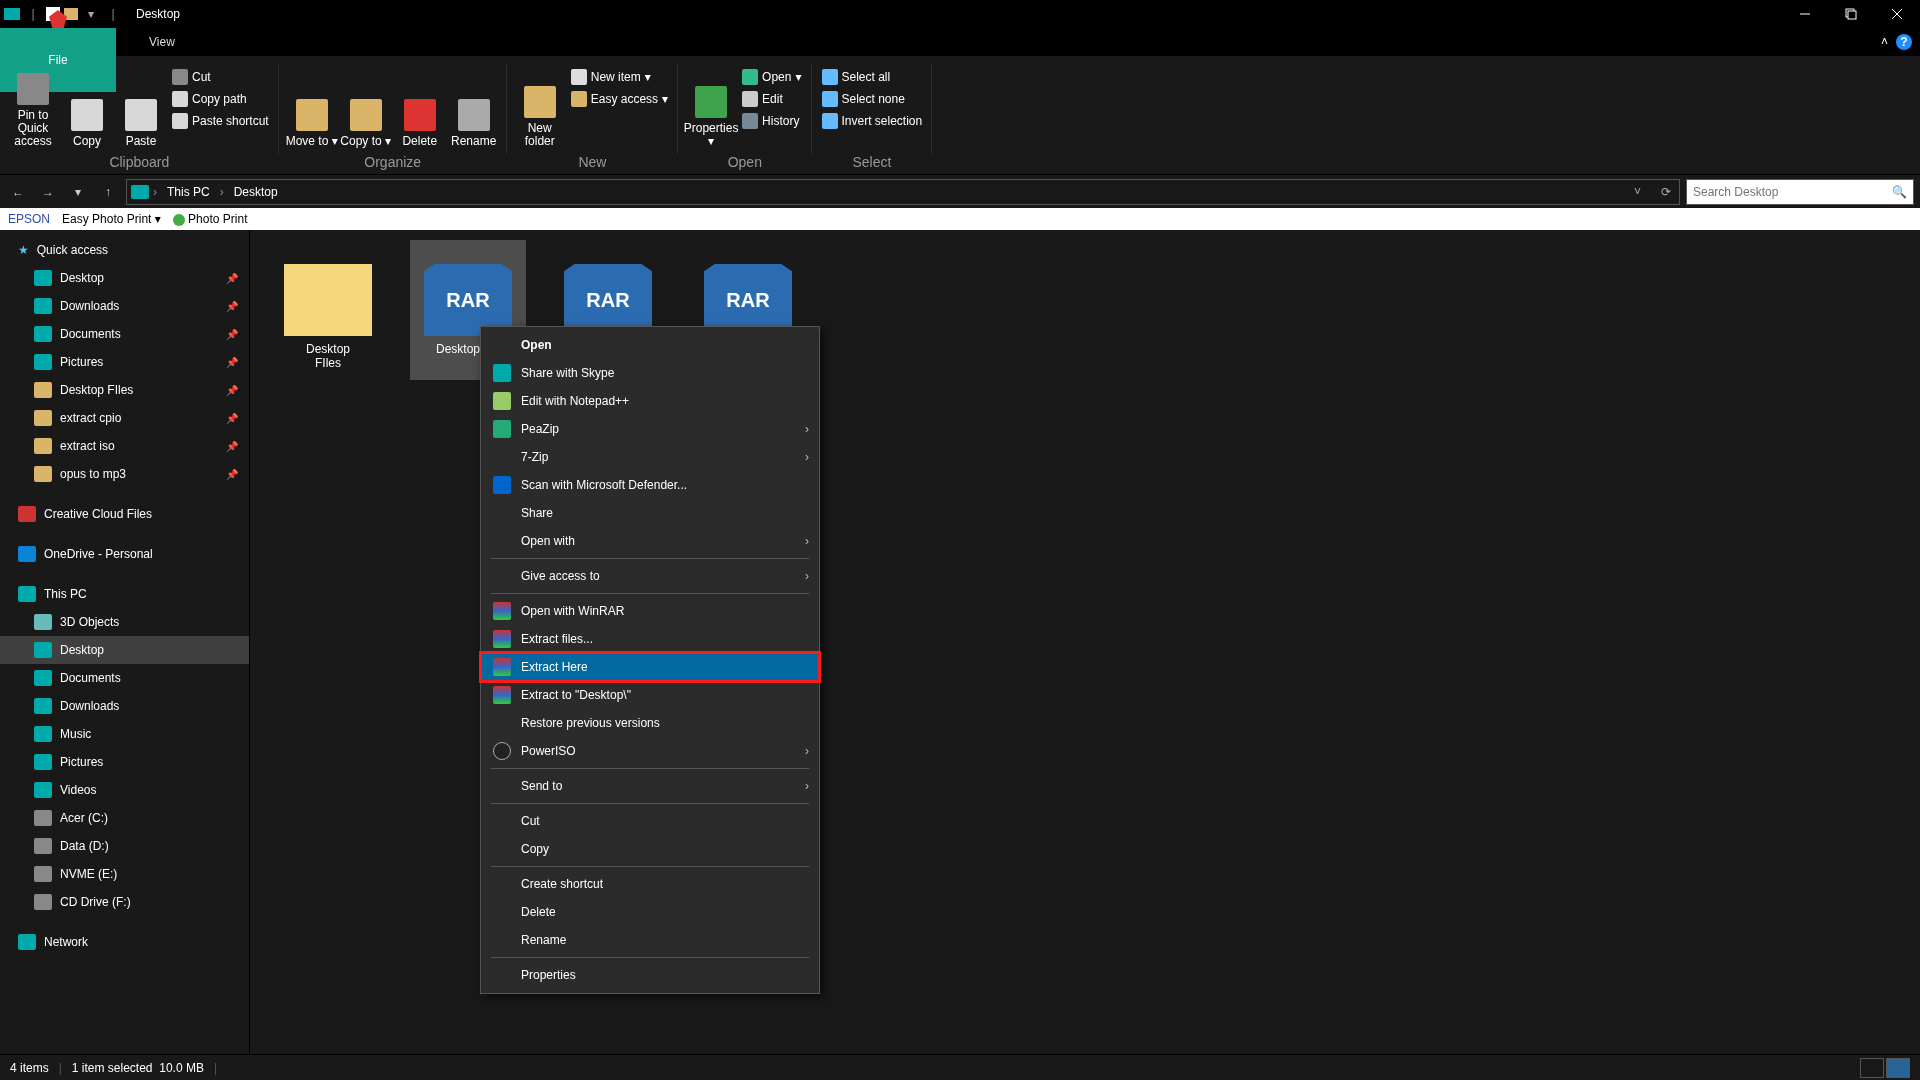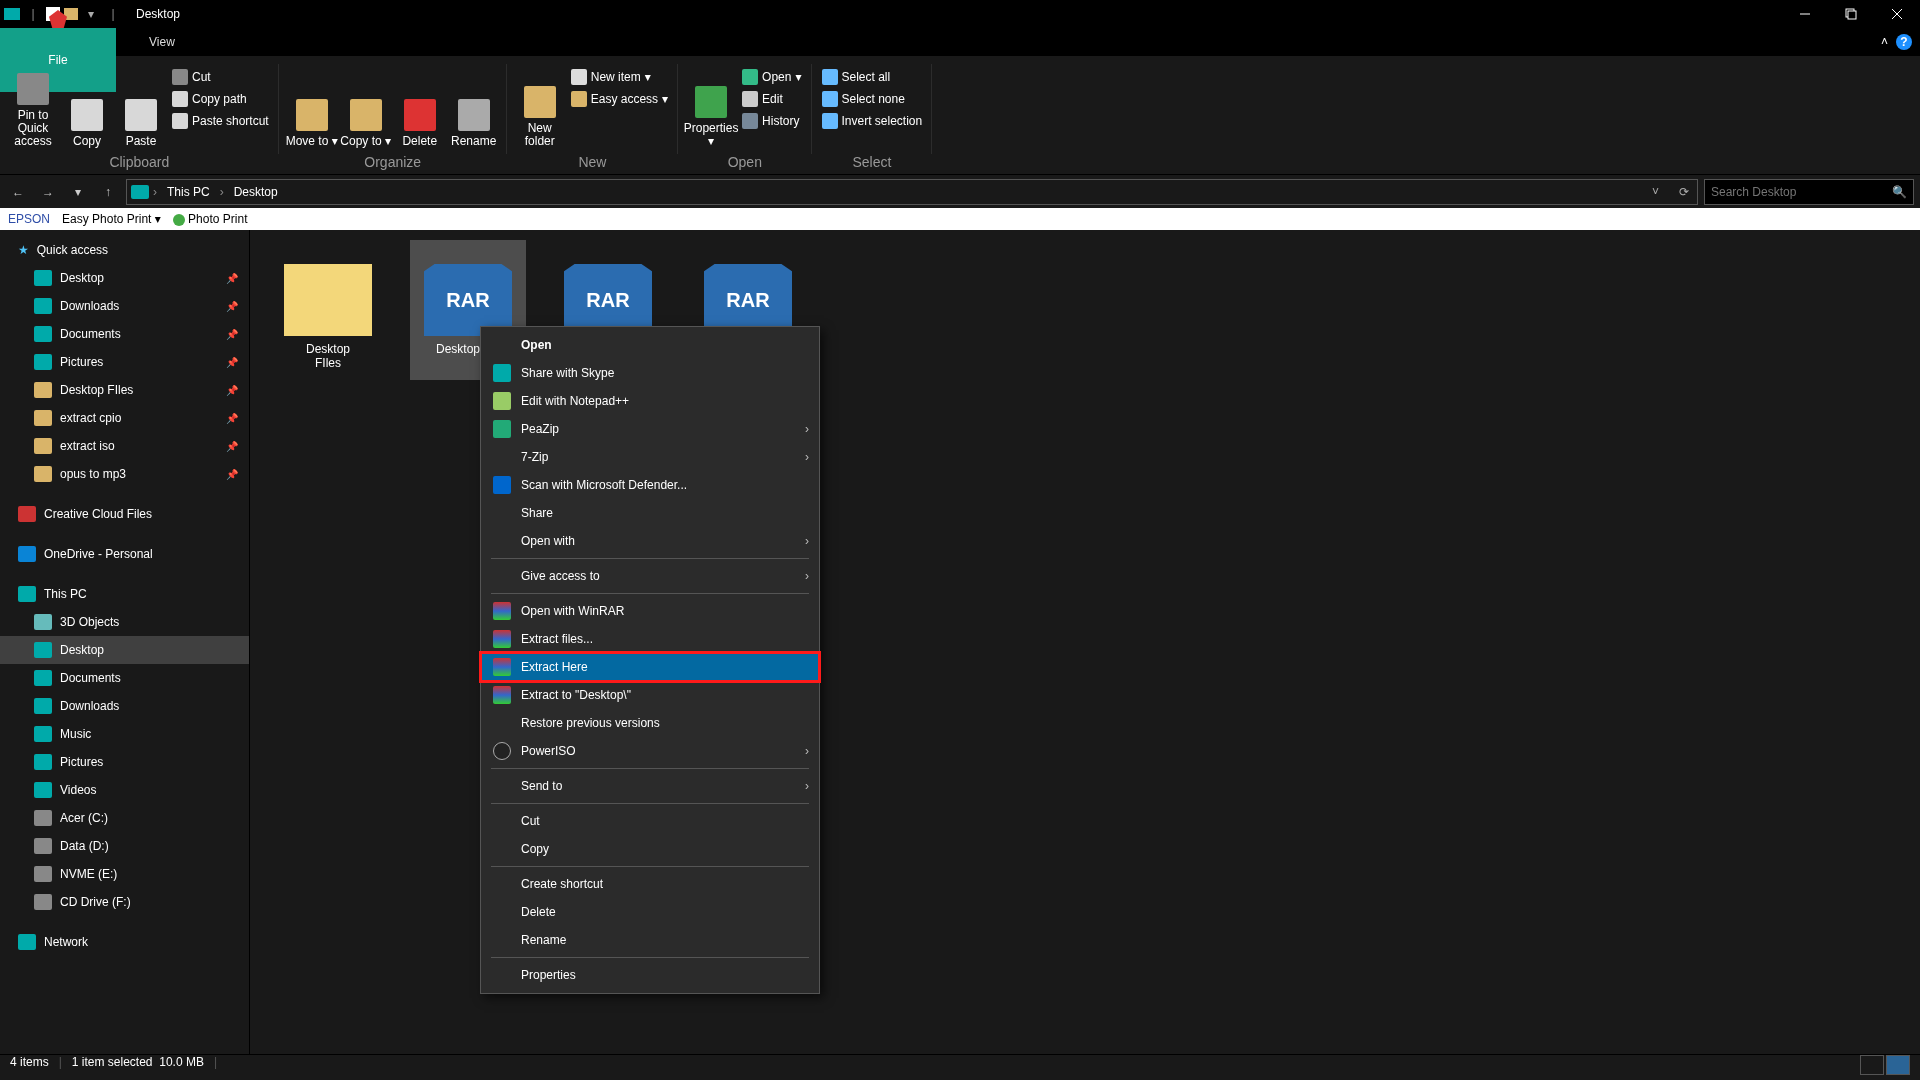--- a/index.html
+++ b/index.html
@@ -34,42 +34,42 @@
 .ico.paper{background:#d8d8d8}
 .ico.check{background:#3fa34d}
 .ico.x-red{background:#d33}
 .ico.arrow-g{background:#3b8}
 
 .addr{height:34px;background:#191919;display:flex;align-items:center;gap:6px;padding:0 6px;border-top:1px solid #000}
 .navbtn{width:24px;height:24px;display:flex;align-items:center;justify-content:center;color:#ccc}
 .pathbox{flex:1;height:26px;background:#191919;border:1px solid #555;display:flex;align-items:center;padding-left:4px;gap:4px}
 .crumb{padding:2px 6px}
 .sep{color:#888}
-.searchbox{width:210px;height:26px;background:#000000;border:1px solid #555;display:flex;align-items:center;padding:0 6px}
+.searchbox{width:228px;height:26px;background:#ffffff;border:1px solid #555;display:flex;align-items:center;padding:0 6px}
 .searchbox input{background:transparent;border:none;outline:none;color:#888;width:100%}
 
 .epson{height:22px;background:#fff;display:flex;align-items:center;gap:12px;padding-left:8px;color:#000}
 .epson *{color:#000}
 .epson .brand{color:#2e4da7;font-weight:normal}
 
 .body{position:absolute;top:230px;left:0;right:0;bottom:26px;display:flex;background:#191919}
 .tree{width:250px;background:#191919;border-right:1px solid #000;padding:6px 0;overflow:hidden}
 .tree-item{display:flex;align-items:center;height:28px;padding-left:18px;gap:8px}
 .tree-item.lvl1{padding-left:34px}
 .tree-item.sel{background:#404040}
 .tree-item .ico{width:18px;height:16px}
 .pin{margin-left:auto;margin-right:10px;color:#666;font-size:10px}
 .content{flex:1;background:#191919;position:relative}
 .file{position:absolute;width:116px;display:flex;flex-direction:column;align-items:center;gap:6px;padding:24px}
 .file.sel{background:#4d4d4d}
 .file .thumb{width:88px;height:72px;background:#2b6cb0;display:flex;align-items:center;justify-content:center;font-weight:bold;font-size:20px;color:#fff;clip-path:polygon(0 10%,12% 0,88% 0,100% 10%,100% 100%,0 100%)}
 .file .thumb.folder-t{background:#f3d77a;clip-path:none;position:relative}
 .file .cap{text-align:center}
 
-.status{position:absolute;bottom:0;left:0;right:0;height:26px;background:#191919;display:flex;padding:0 10px;gap:10px;border-top:1px solid #000}
+.status{position:absolute;bottom:0;left:0;right:0;height:26px;background:#191919;display:flex;align-items:center;padding:0 10px;gap:10px;border-top:1px solid #000}
 .status .r{margin-left:auto;display:flex;gap:2px}
 .status .r div{width:24px;height:20px;border:1px solid #555}
 
 .ctx{position:absolute;left:480px;top:326px;width:340px;background:#2b2b2b;border:1px solid #555;box-shadow:4px 4px 10px rgba(0,0,0,.6);padding:4px 0}
 .ctx-item{display:flex;align-items:center;height:28px;padding-left:12px;gap:10px;position:relative}
 .ctx-item.bold{font-weight:bold}
 .ctx-item .ci{width:18px;height:18px;flex:0 0 18px;border-radius:2px}
 .ctx-item .arrow{position:absolute;right:10px;color:#bbb}
 .ctx-item.hl{outline:3px solid #ff1a1a;outline-offset:-1px;background:#0369a1}
 .ctx-sep{height:1px;background:#555;margin:3px 10px}

